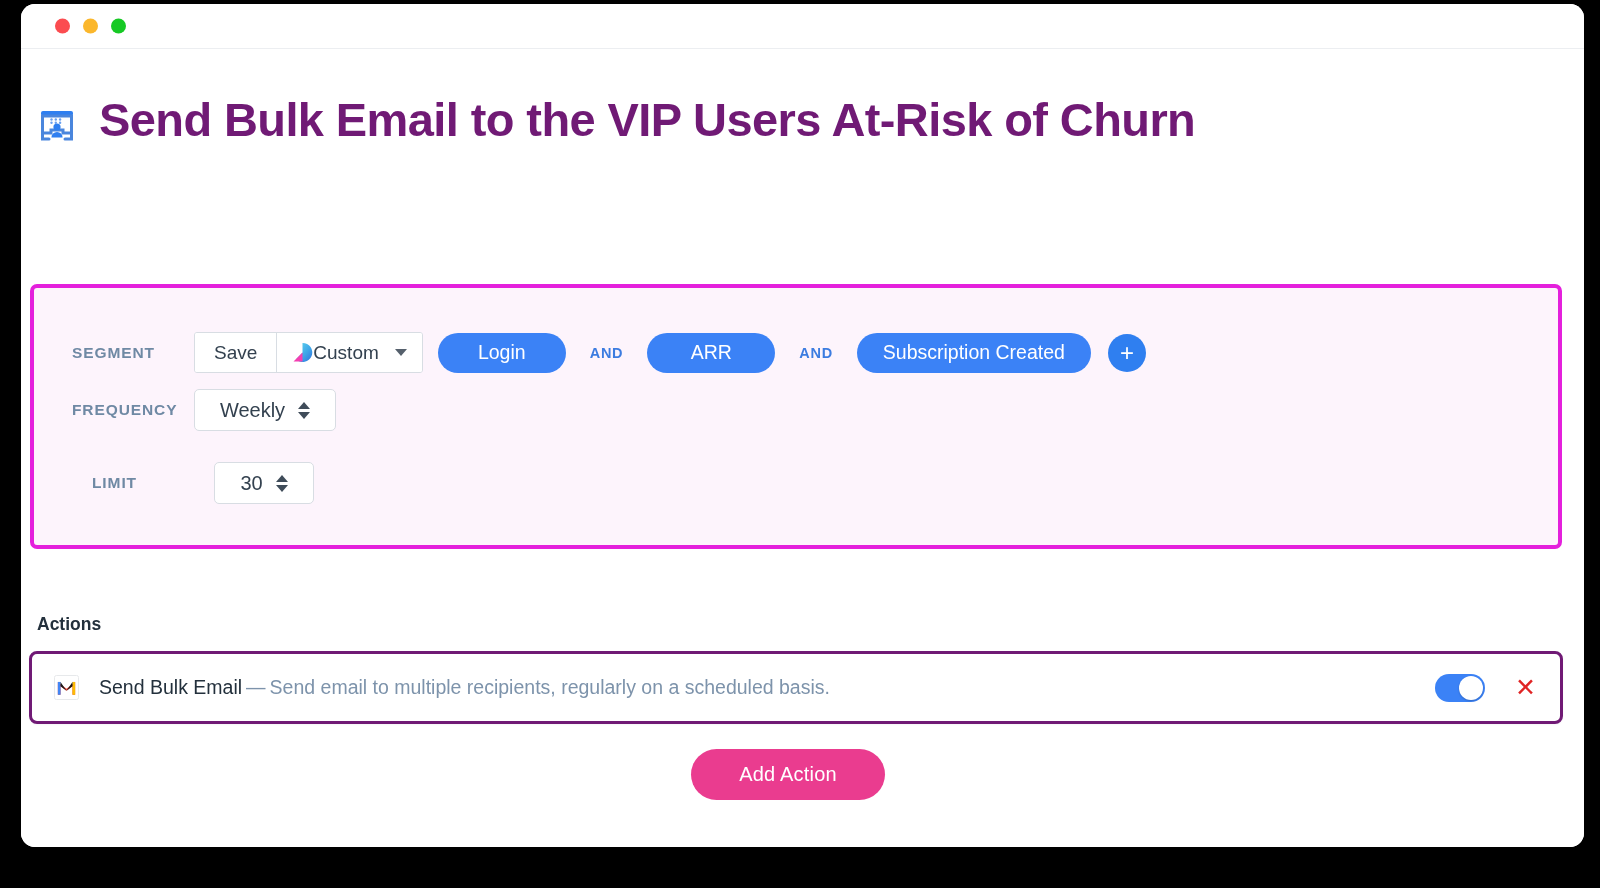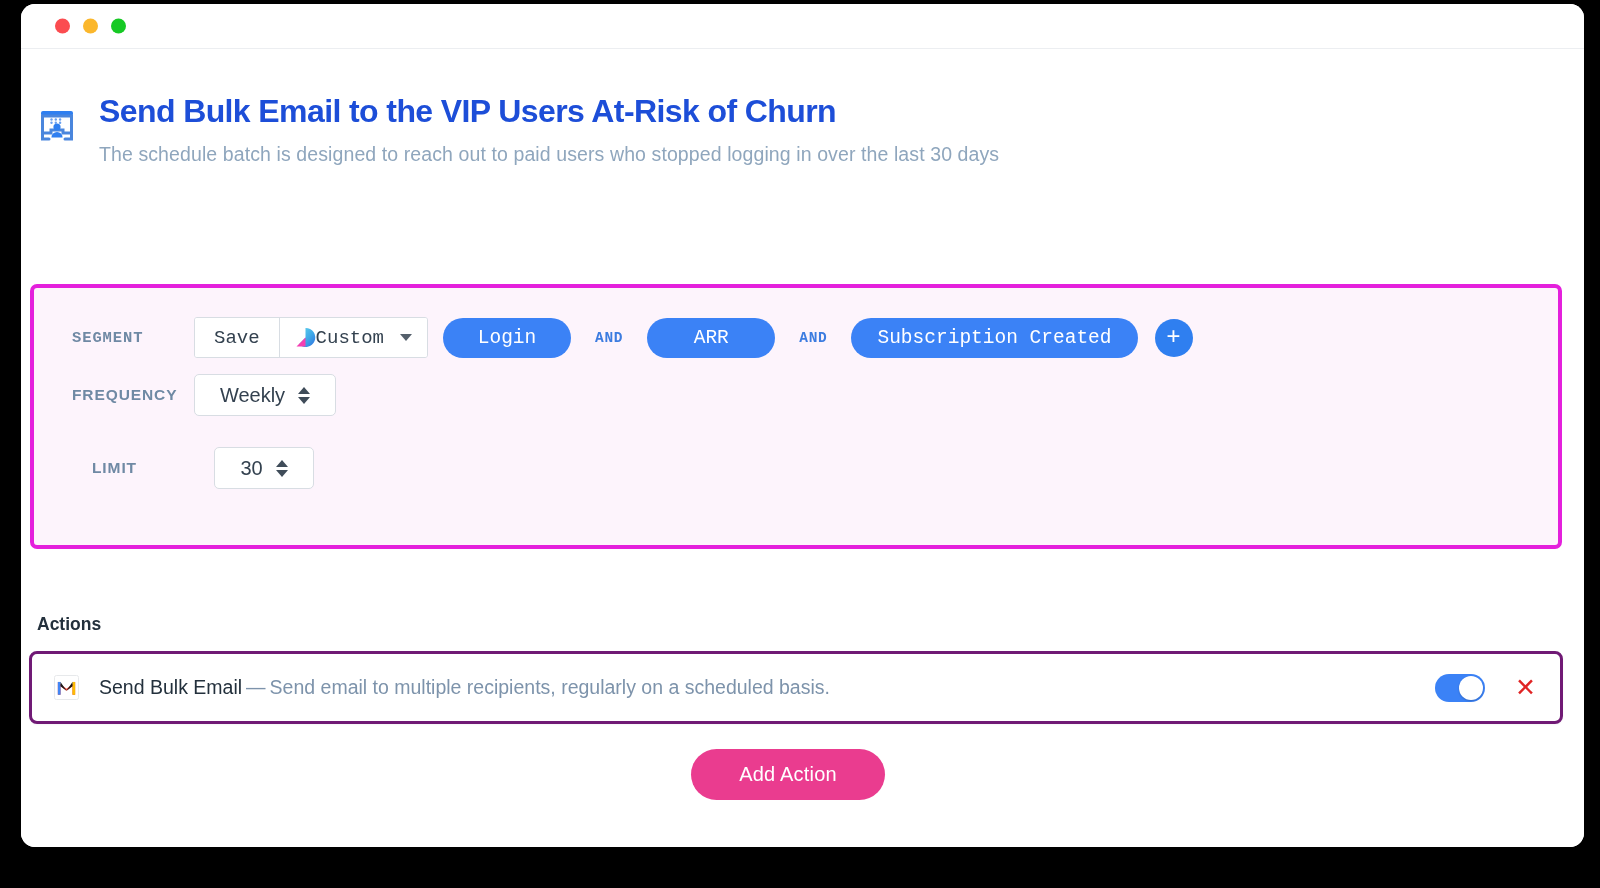--- a/index.html
+++ b/index.html
@@ -70,23 +70,23 @@
   .header-icon {
     width: 40px;
     height: 40px;
     margin-top: 12px;
     margin-left: 8px;
     flex: 0 0 auto;
   }
   .header-texts { margin-left: 22px; }
 
   .page-title {
-    font-size: 32px;
+    font-size: 47px;
     font-weight: 700;
-    color: #1d4ed8;
+    color: #701a75;
     letter-spacing: -0.6px;
     line-height: 1.12;
     white-space: nowrap;
   }
   .page-subtitle {
     margin-top: 13px;
     font-size: 19.5px;
     color: #8fa6bd;
     font-weight: 400;
     letter-spacing: 0.1px;
@@ -102,21 +102,21 @@
     background: #fdf4fc;
     border: 4px solid #e420dc;
     border-radius: 7px;
   }
 
   .field-row {
     display: flex;
     align-items: center;
     padding-left: 38px;
   }
-  .field-row.segment   { margin-top: 29px; font-family: Liberation Mono, monospace; }
+  .field-row.segment   { margin-top: 44px; }
   .field-row.frequency { margin-top: 16px; }
   .field-row.limit     { margin-top: 31px; margin-left: 20px; }
 
   .field-label {
     width: 122px;
     flex: 0 0 122px;
     font-size: 15.5px;
     font-weight: 700;
     letter-spacing: 0.9px;
     color: #6f89a4;
@@ -360,21 +360,20 @@
                 <circle cx="18.8" cy="13.5" r="1.2"></circle>
               <circle cx="23.1" cy="13.5" r="1.2"></circle>
               <circle cx="14.5" cy="16.8" r="1.2"></circle>
                 <circle cx="18.8" cy="16.8" r="1.2"></circle>
               <circle cx="23.1" cy="16.8" r="1.2"></circle>
             </g>
           </svg>
         </span>
         <div class="header-texts">
           <h1 class="page-title">Send Bulk Email to the VIP Users At-Risk of Churn</h1>
-          <div class="page-subtitle">The schedule batch is designed to reach out to paid users who stopped logging in over the last 30 days</div>
         </div>
       </div>
 
       <div class="segment-panel">
 
         <div class="field-row segment">
           <div class="field-label">SEGMENT</div>
 
           <div class="segmented">
             <div class="seg-save">Save</div>

